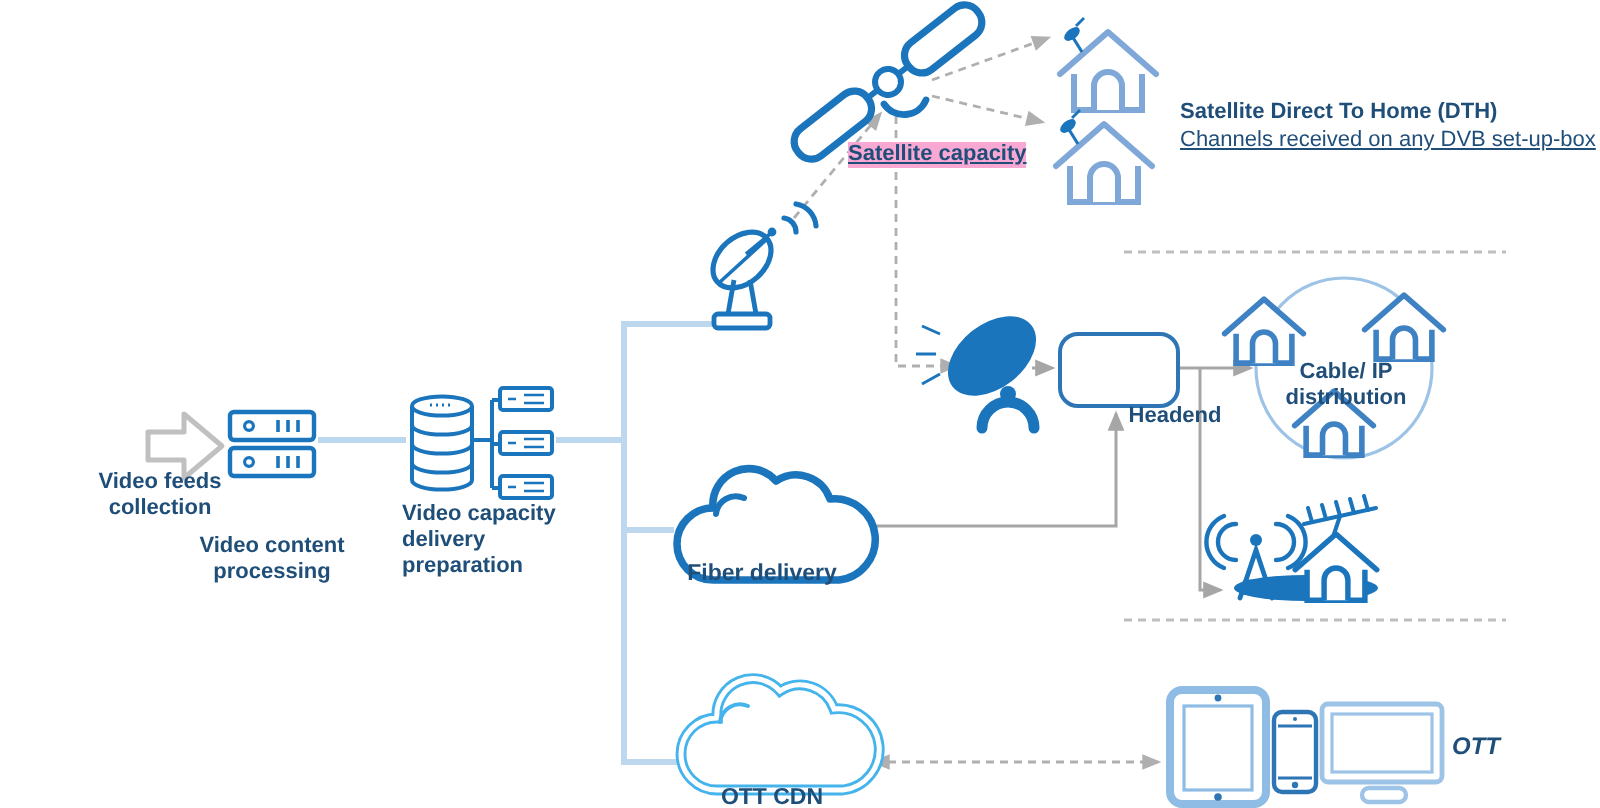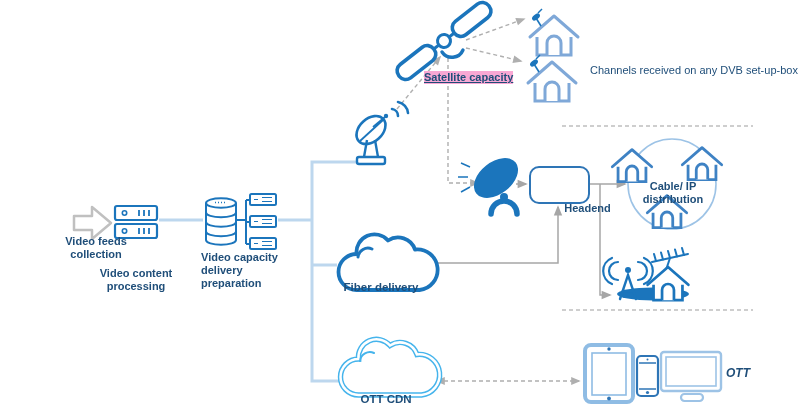--- a/index.html
+++ b/index.html
@@ -1,20 +1,20 @@
 <!DOCTYPE html>
 <html><head>
 <meta charset="utf-8">
 <style>
   html,body{margin:0;padding:0;background:#fff;}
   #canvas{position:relative;width:800px;height:404px;background:#fff;overflow:hidden;
           font-family:"Liberation Sans",sans-serif;}
   #canvas svg{position:absolute;left:0;top:0;}
   .lbl{position:absolute;font-size:11px;font-weight:bold;color:#1F4E79;line-height:1.18;}
-  .lbl.reg{font-weight:normal;}
+  .lbl.reg{font-weight:normal;text-decoration:underline;}
   .lbl.nw{white-space:nowrap;}
   .lbl.ctr{text-align:center;margin-top:24px;}
   .lbl.big{font-size:11.5px;}
 </style>
 </head>
 <body>
 
 <div id="canvas">
 
 <svg width="800" height="404" viewBox="0 0 800 404">
@@ -169,24 +169,25 @@
       <circle cx="647.5" cy="392.5" r="1.6" fill="#2E75B6"></circle>
     </g>
     <g>
       <rect x="661" y="352" width="60" height="39" rx="3" fill="#fff" stroke="#9DC3E6" stroke-width="2.4"></rect>
       <rect x="666" y="357" width="50" height="29" fill="#fff" stroke="#9DC3E6" stroke-width="1.6"></rect>
       <rect x="681" y="394" width="22" height="7" rx="3.5" fill="#fff" stroke="#9DC3E6" stroke-width="2.2"></rect>
     </g>
   </g>
 </svg>
 
-<div class="lbl ctr" style="left:19px;top:211px;width:66px;padding-left:44px;">Video feeds collection</div>
+<div class="lbl ctr" style="left:3px;top:211px;width:66px;padding-left:44px;">Video feeds collection</div>
 <div class="lbl ctr" style="left:95px;top:243px;width:82px;">Video content processing</div>
 <div class="lbl" style="left:201px;top:251px;width:84px;">Video capacity delivery preparation</div>
 <div class="lbl nw" style="left:424px;top:71px;background:#f9a8d4;text-decoration:underline;">Satellite capacity</div>
+<div class="lbl nw" style="left:590px;top:50px;">Satellite Direct To Home (DTH)</div>
 <div class="lbl nw reg" style="left:590px;top:64px;">Channels received on any DVB set-up-box</div>
 <div class="lbl ctr" style="left:530px;top:178px;width:59px;padding-left:28px;">Headend</div>
 <div class="lbl ctr big" style="left:337px;top:257px;width:88px;text-align:center;">Fiber delivery</div>
 <div class="lbl ctr" style="left:642px;top:156px;width:62px;">Cable/ IP distribution</div>
 <div class="lbl ctr big" style="left:347px;top:369px;width:78px;">OTT CDN</div>
 <div class="lbl nw" style="left:726px;top:366px;font-size:12px;font-style:italic;">OTT</div>
 
 </div>
 
 </body></html>

